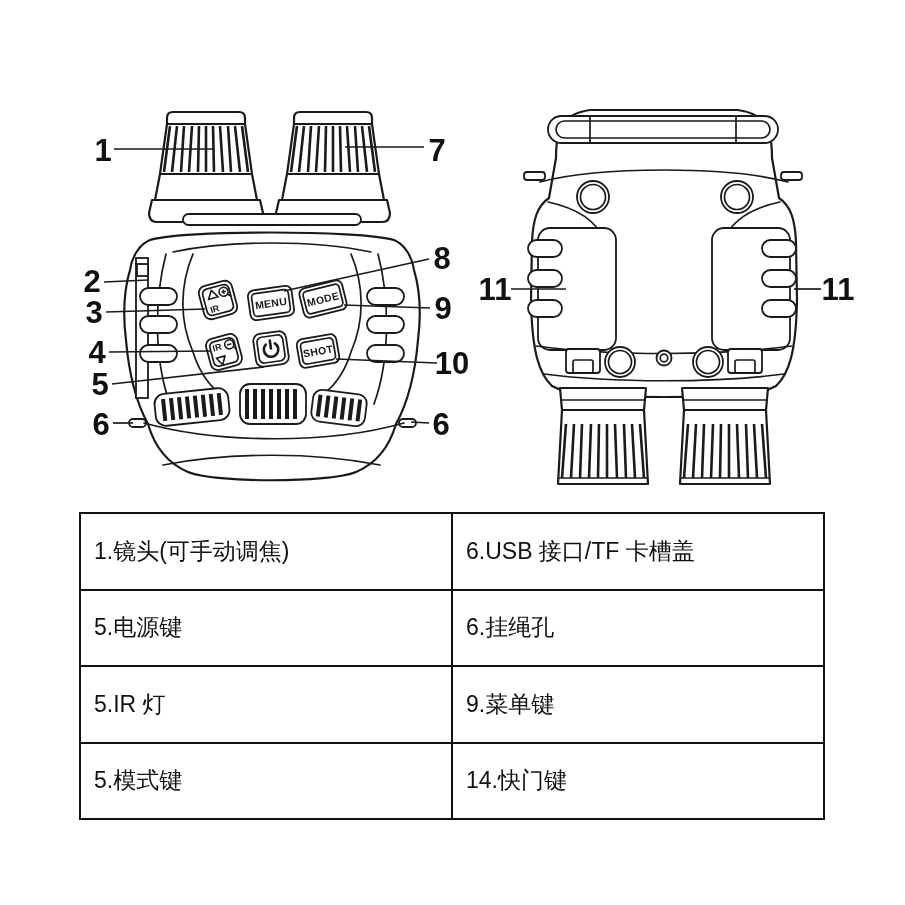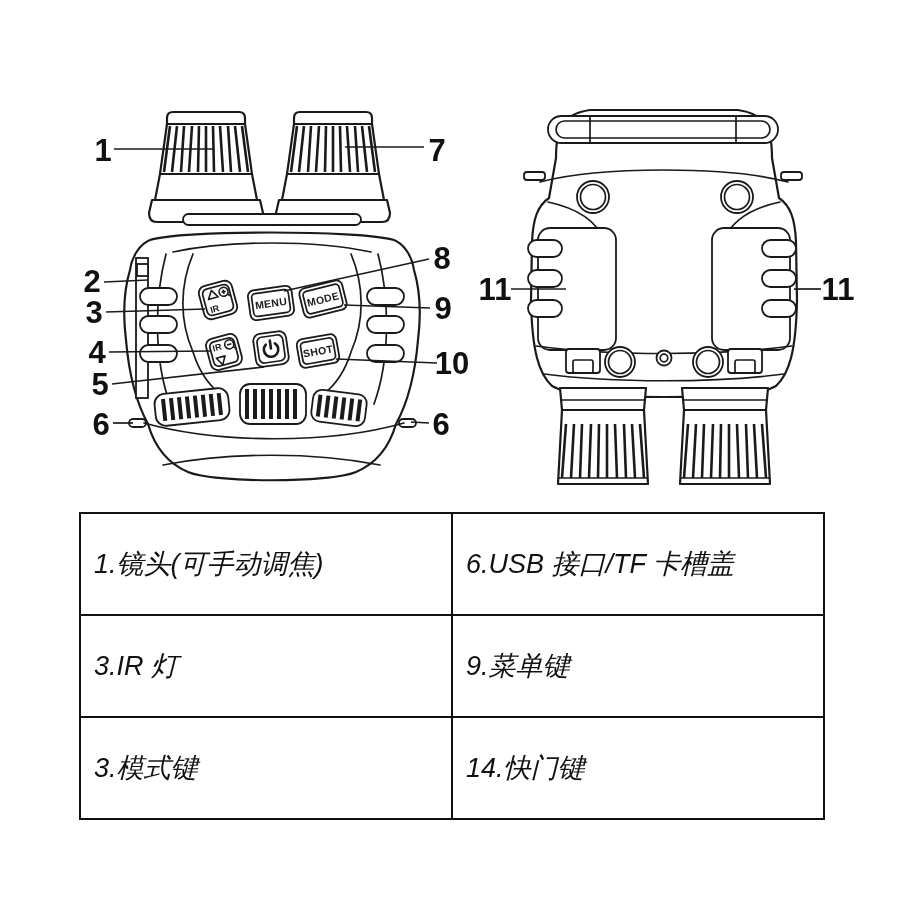--- a/index.html
+++ b/index.html
@@ -12,21 +12,21 @@
   .knurl{stroke:#1a1a1a;stroke-width:2.6;}
   .slat{stroke:#1a1a1a;stroke-width:4;}
   .leader{stroke:#1a1a1a;stroke-width:1.7;fill:none;}
   .callout{font:bold 31px "Liberation Sans",sans-serif;fill:#111;}
   .btnlabel{font:bold 10.5px "Liberation Sans",sans-serif;fill:#1a1a1a;letter-spacing:.3px;}
   .irlabel{font:bold 9px "Liberation Sans",sans-serif;fill:#1a1a1a;}
   .icon{fill:none;stroke:#1a1a1a;stroke-width:1.6;stroke-linejoin:round;}
   #parts-table{position:absolute;left:79px;top:512px;width:746px;height:308px;
       border-collapse:collapse;table-layout:fixed;}
   #parts-table td{border:2px solid #111;height:51px;padding:0 0 0 13px;
-      font-size:27px;color:#111;vertical-align:middle;white-space:nowrap;overflow:hidden;font-style:italic;}
+      font-size:23px;color:#111;vertical-align:middle;white-space:nowrap;overflow:hidden;}
 </style>
 </head>
 <body>
 
 <div id="page">
 
 <svg width="905" height="905" viewBox="0 0 905 905">
 
   <g>
 
@@ -267,23 +267,27 @@
   </g>
 </svg>
 
 <table id="parts-table">
   <tbody>
     <tr>
       <td>1.镜头(可手动调焦)</td>
       <td>6.USB 接口/TF 卡槽盖</td>
     </tr>
     <tr>
-      <td>3.IR 灯</td>
+      <td>5.电源键</td>
+      <td>6.挂绳孔</td>
+    </tr>
+    <tr>
+      <td>5.IR 灯</td>
       <td>9.菜单键</td>
     </tr>
     <tr>
-      <td>3.模式键</td>
+      <td>5.模式键</td>
       <td>14.快门键</td>
     </tr>
   </tbody>
 </table>
 
 </div>
 
 </body></html>

